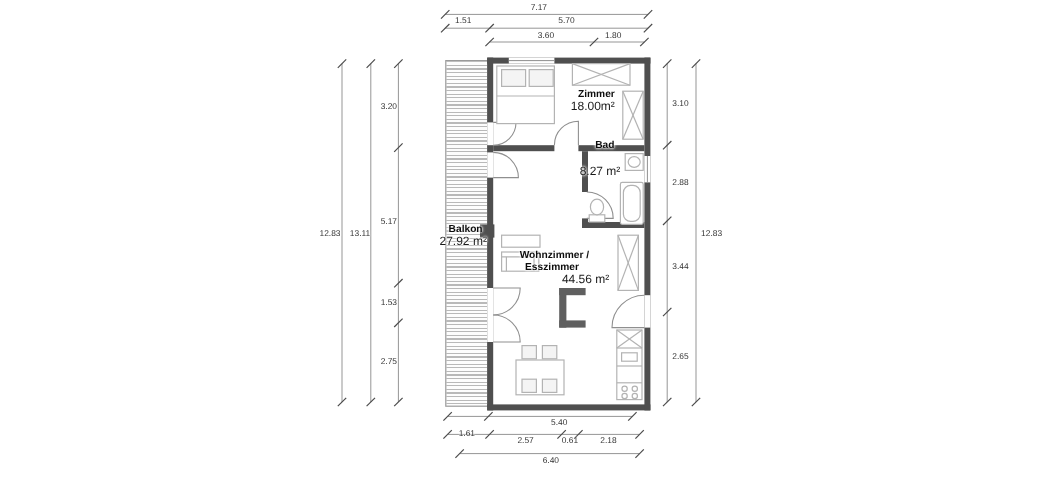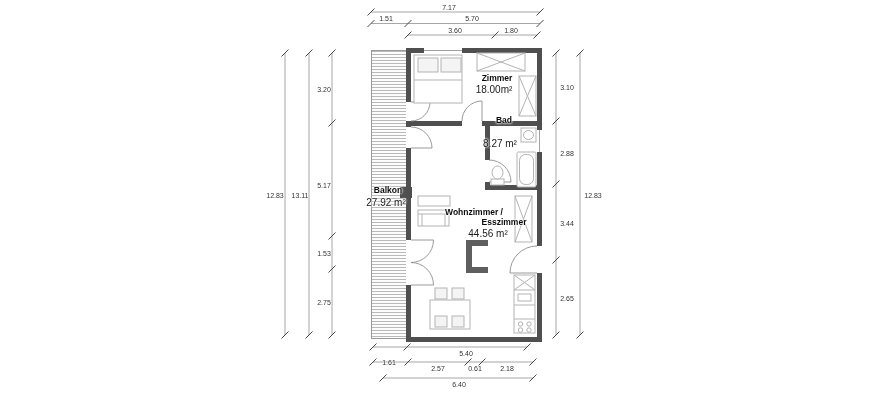--- a/index.html
+++ b/index.html
@@ -191,19 +191,19 @@
   <span class="dim" style="left:567px;top:87px">3.10</span>
   <span class="dim" style="left:567px;top:153px">2.88</span>
   <span class="dim" style="left:567px;top:223px">3.44</span>
   <span class="dim" style="left:567px;top:298px">2.65</span>
   <span class="dim" style="left:593px;top:195px">12.83</span>
 
   <span class="room-name" style="left:497px;top:78px">Zimmer</span>
   <span class="room-area" style="left:494px;top:89px">18.00m²</span>
   <span class="room-name" style="left:504px;top:120px">Bad</span>
   <span class="room-area" style="left:500px;top:143px">8.27 m²</span>
-  <span class="room-name" style="left:474px;top:212px">Wohnzimmer /</span>
-  <span class="room-name" style="left:504px;top:222px">Esszimmer</span>
+  <span class="room-name" style="left:462px;top:212px">Wohnzimmer /</span>
+  <span class="room-name" style="left:460px;top:222px">Esszimmer</span>
   <span class="room-area" style="left:488px;top:233px">44.56 m²</span>
   <span class="room-name" style="left:388px;top:190px">Balkon</span>
   <span class="room-area" style="left:386px;top:202px">27.92 m²</span>
 
 </div>
 
 </body></html>

